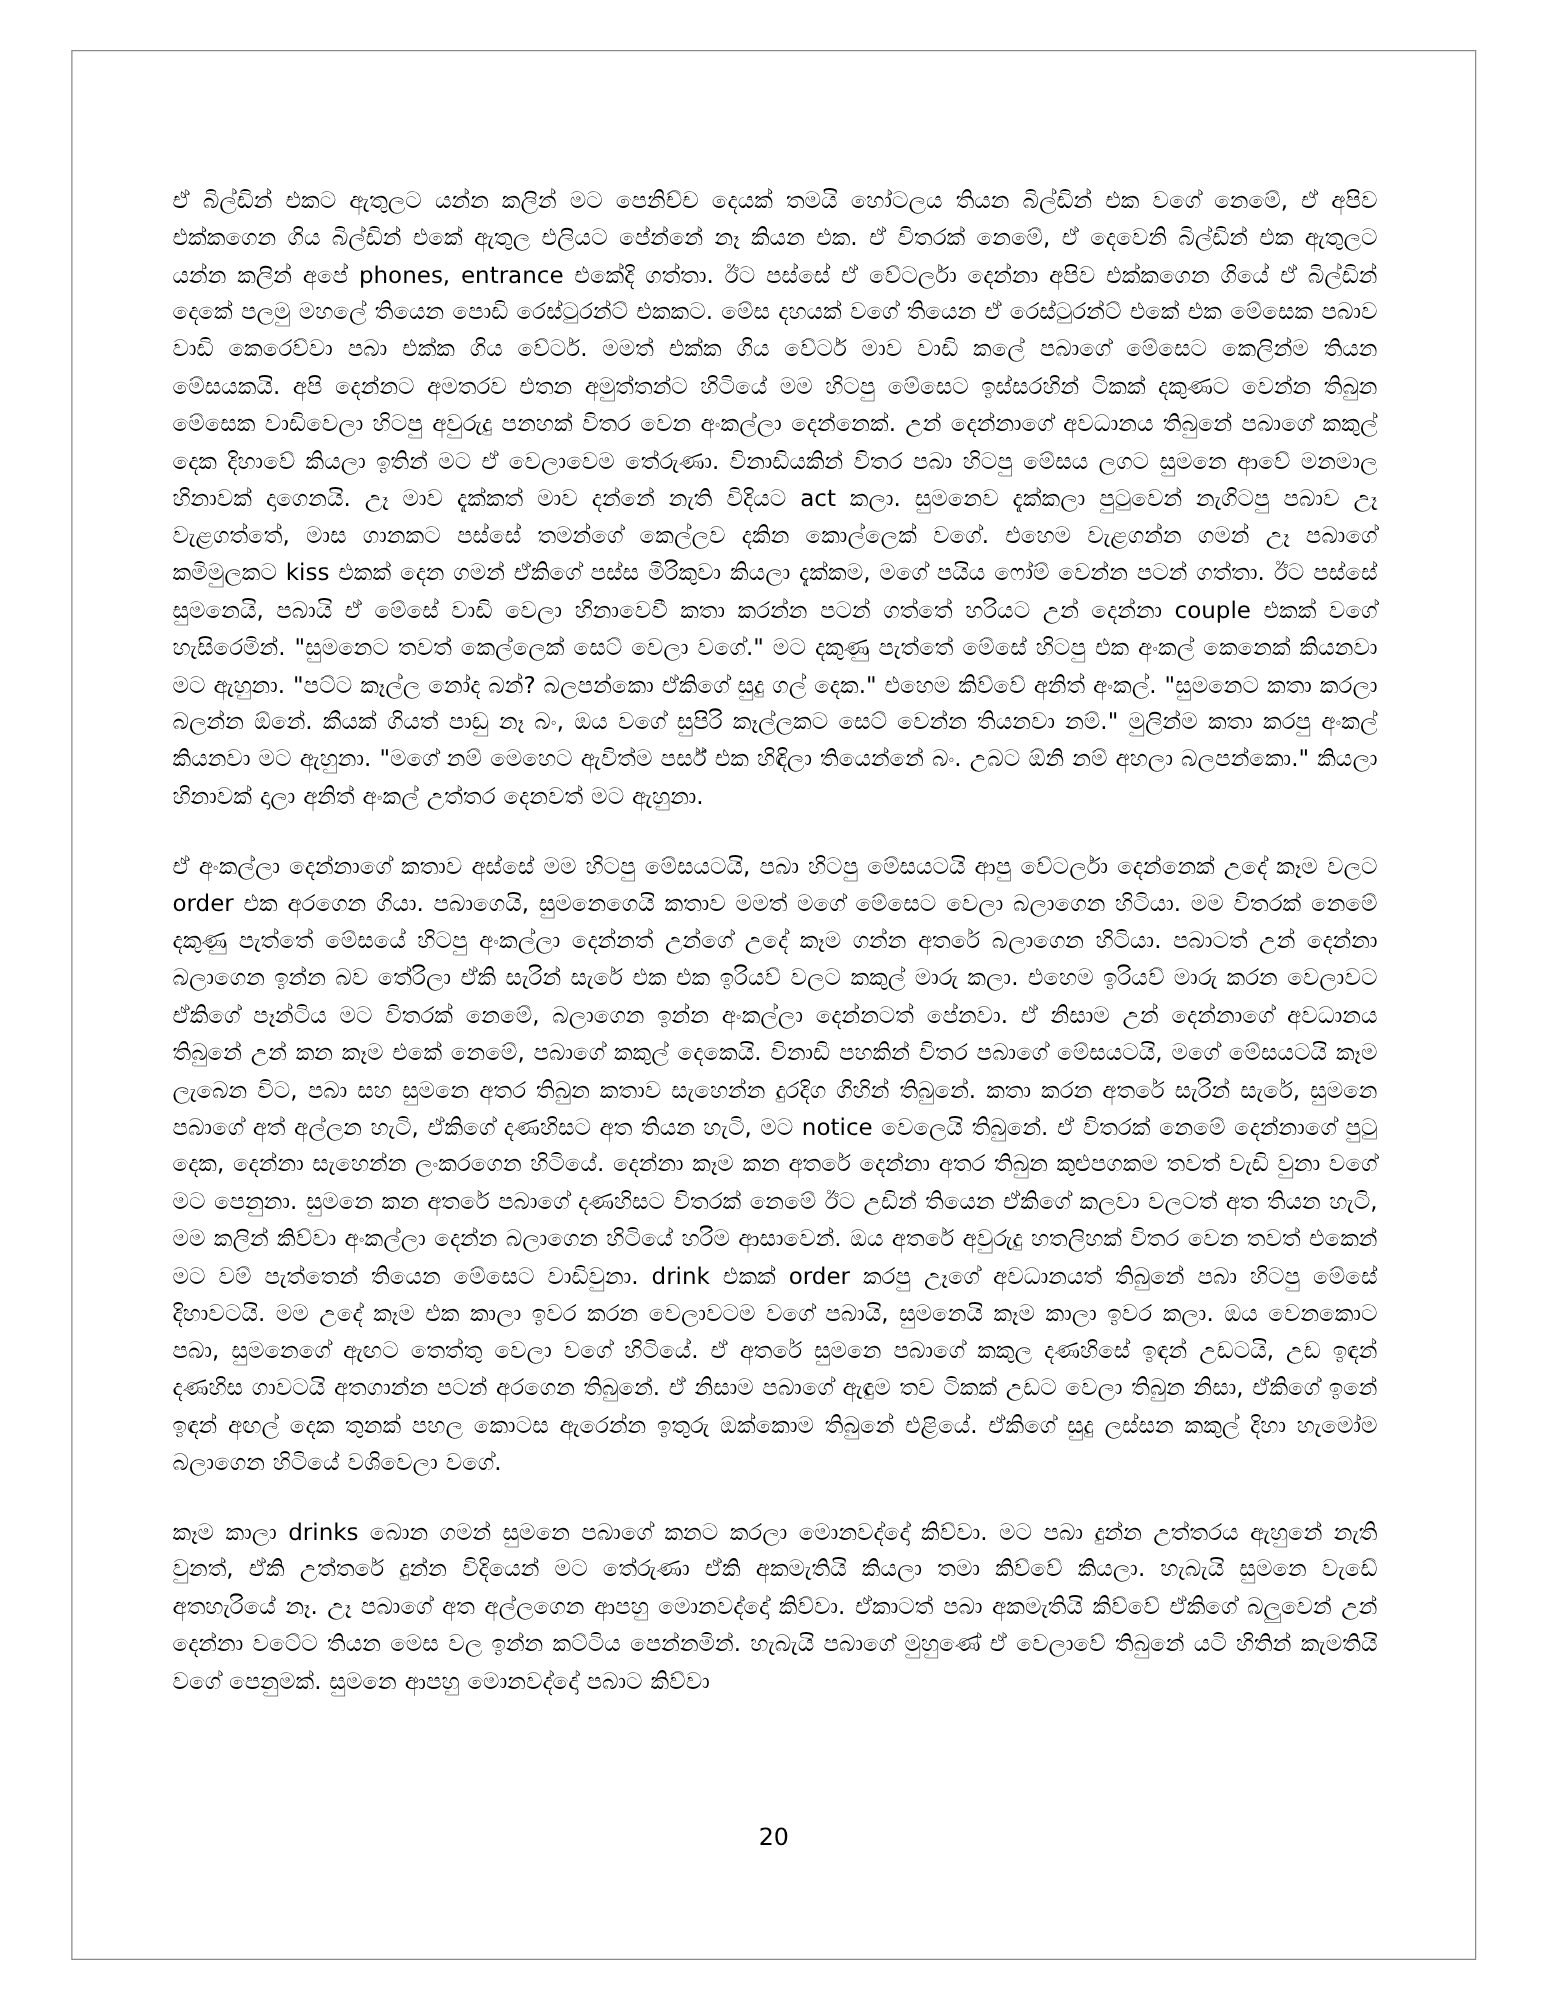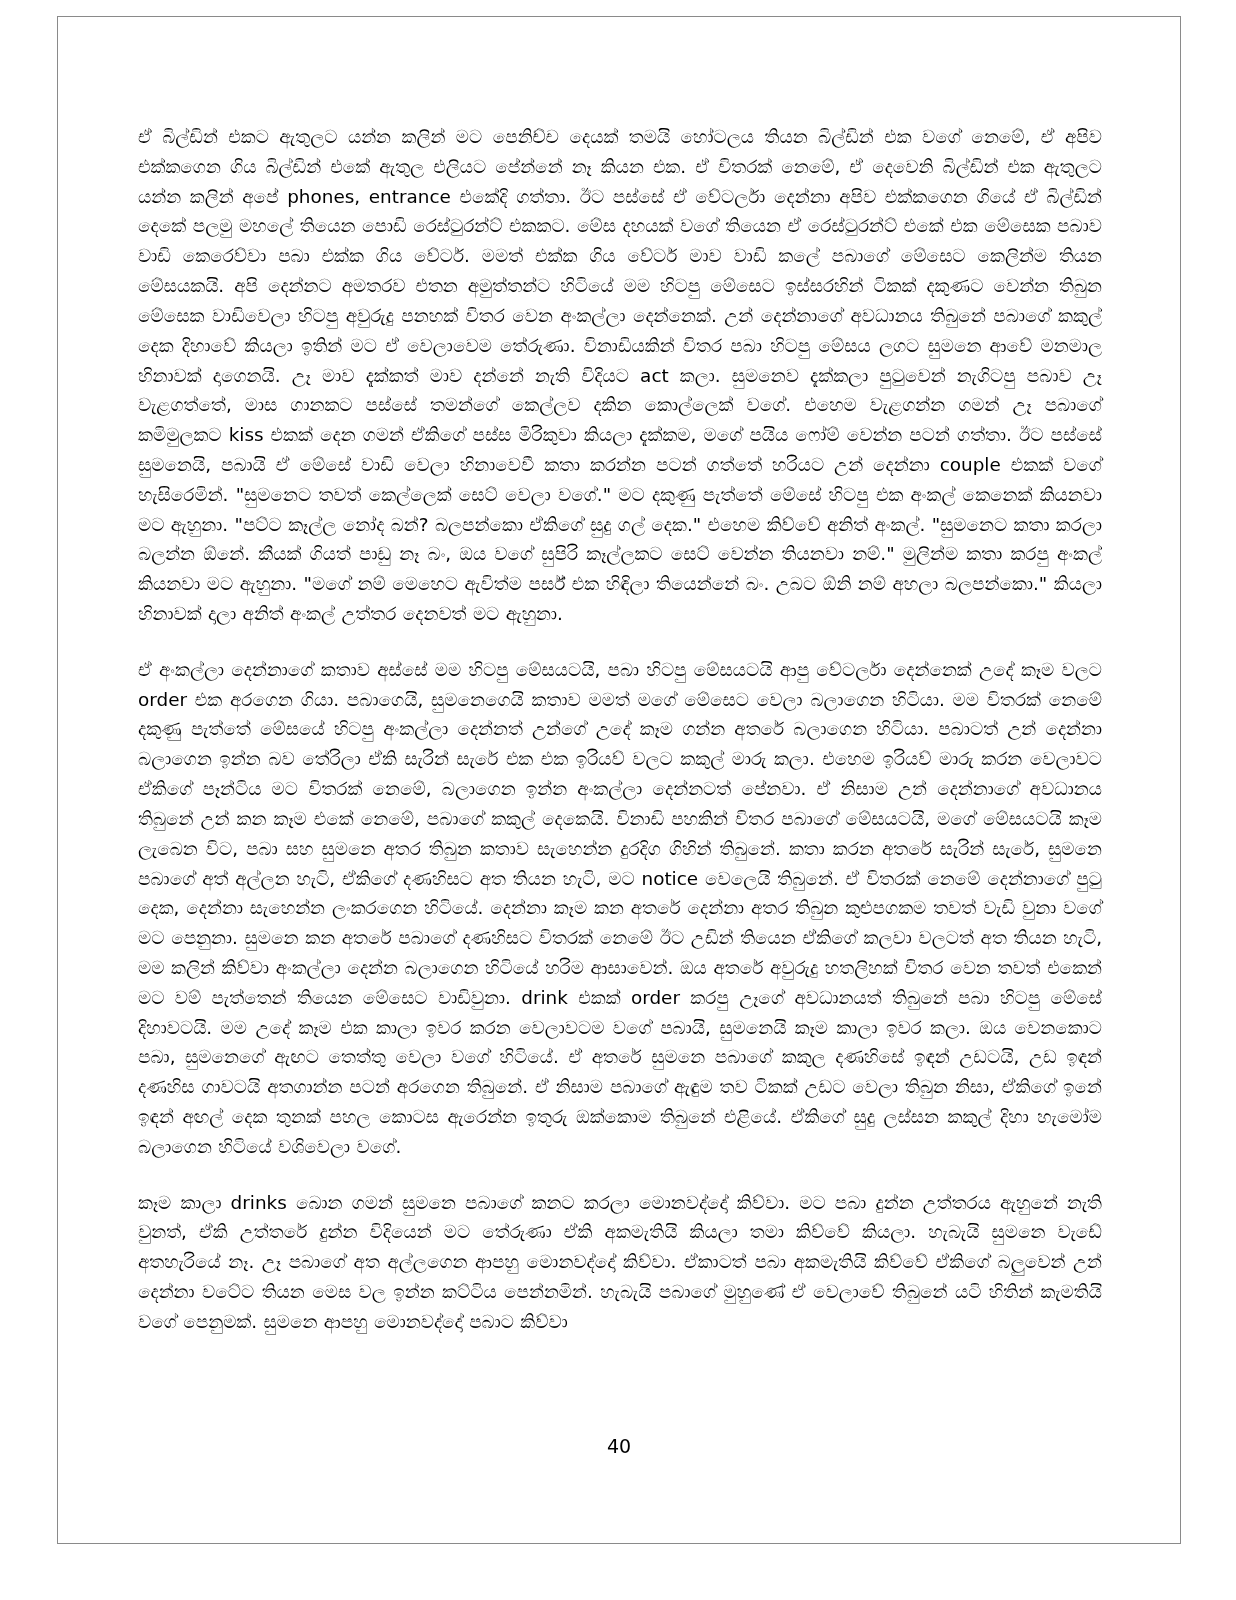--- a/index.html
+++ b/index.html
@@ -8,21 +8,21 @@
     background: #ffffff;
   }
   body {
     width: 1236px;
     height: 1600px;
     font-family: "DejaVu Sans", "Liberation Sans", sans-serif;
   }
   .page {
     position: absolute;
     left: 57px;
-    top: 16px;
+    top: 40px;
     width: 1124px;
     height: 1528px;
     background: #ffffff;
     border: 1px solid #8a8a8a;
     box-sizing: border-box;
     overflow: hidden;
   }
   .page-body {
     position: absolute;
     left: 80px;
@@ -54,14 +54,14 @@
 </style>
 </head>
 <body>
 
 <div class="page">
   <div class="page-body">
     <p class="para">ඒ බිල්ඩින් එකට ඇතුලට යන්න කලින් මට පෙනිච්ච දෙයක් තමයි හෝටලය තියන බිල්ඩින් එක වගේ නෙමේ, ඒ අපිව එක්කගෙන ගිය බිල්ඩින් එකේ ඇතුල එලියට පේන්නේ නෑ කියන එක. ඒ විතරක් නෙමේ, ඒ දෙවෙනි බිල්ඩින් එක ඇතුලට යන්න කලින් අපේ phones, entrance එකේදි ගත්තා. ඊට පස්සේ ඒ වේටර්ලා දෙන්නා අපිව එක්කගෙන ගියේ ඒ බිල්ඩින් දෙකේ පලමු මහලේ තියෙන පොඩි රෙස්ටුරන්ට් එකකට. මේස දහයක් වගේ තියෙන ඒ රෙස්ටුරන්ට් එකේ එක මේසෙක පබාව වාඩි කෙරෙව්වා පබා එක්ක ගිය වේටර්. මමත් එක්ක ගිය වේටර් මාව වාඩි කලේ පබාගේ මේසෙට කෙලින්ම තියන මේසයකයි. අපි දෙන්නට අමතරව එතන අමුත්තන්ට හිටියේ මම හිටපු මේසෙට ඉස්සරහින් ටිකක් දකුණට වෙන්න තිබුන මේසෙක වාඩිවෙලා හිටපු අවුරුදු පනහක් විතර වෙන අංකල්ලා දෙන්නෙක්. උන් දෙන්නාගේ අවධානය තිබුනේ පබාගේ කකුල් දෙක දිහාවේ කියලා ඉතින් මට ඒ වෙලාවෙම තේරුණා. විනාඩියකින් විතර පබා හිටපු මේසය ලගට සුමනෙ ආවේ මනමාල හිනාවක් දාගෙනයි. උෑ මාව දැක්කත් මාව දන්නේ නැති විදියට act කලා. සුමනෙව දැක්කලා පුටුවෙන් නැගිටපු පබාව උෑ වැළගත්තේ, මාස ගානකට පස්සේ තමන්ගේ කෙල්ලව දකින කොල්ලෙක් වගේ. එහෙම වැළගන්න ගමන් උෑ පබාගේ කමිමුලකට kiss එකක් දෙන ගමන් ඒකිගේ පස්ස මිරිකුවා කියලා දැක්කම, මගේ පයිය ෆෝම් වෙන්න පටන් ගත්තා. ඊට පස්සේ සුමනෙයි, පබායි ඒ මේසේ වාඩි වෙලා හිනාවෙවී කතා කරන්න පටන් ගත්තේ හරියට උන් දෙන්නා couple එකක් වගේ හැසිරෙමින්. "සුමනෙට තවත් කෙල්ලෙක් සෙට් වෙලා වගේ." මට දකුණු පැත්තේ මේසේ හිටපු එක අංකල් කෙනෙක් කියනවා මට ඇහුනා. "පට්ට කෑල්ල නෝද බන්? බලපන්කො ඒකිගේ සුදු ගල් දෙක." එහෙම කිව්වේ අනිත් අංකල්. "සුමනෙට කතා කරලා බලන්න ඕනේ. කීයක් ගියත් පාඩු නෑ බං, ඔය වගේ සුපිරි කෑල්ලකට සෙට් වෙන්න තියනවා නම්." මුලින්ම කතා කරපු අංකල් කියනවා මට ඇහුනා. "මගේ නම් මෙහෙට ඇවිත්ම පර්ස් එක හිඳිලා තියෙන්නේ බං. උබට ඕනි නම් අහලා බලපන්කො." කියලා හිනාවක් දාලා අනිත් අංකල් උත්තර දෙනවත් මට ඇහුනා.</p>
     <p class="para">ඒ අංකල්ලා දෙන්නාගේ කතාව අස්සේ මම හිටපු මේසයටයි, පබා හිටපු මේසයටයි ආපු වේටර්ලා දෙන්නෙක් උදේ කෑම වලට order එක අරගෙන ගියා. පබාගෙයි, සුමනෙගෙයි කතාව මමත් මගේ මේසෙට වෙලා බලාගෙන හිටියා. මම විතරක් නෙමේ දකුණු පැත්තේ මේසයේ හිටපු අංකල්ලා දෙන්නත් උන්ගේ උදේ කෑම ගන්න අතරේ බලාගෙන හිටියා. පබාටත් උන් දෙන්නා බලාගෙන ඉන්න බව තේරිලා ඒකි සැරින් සැරේ එක එක ඉරියව් වලට කකුල් මාරු කලා. එහෙම ඉරියව් මාරු කරන වෙලාවට ඒකිගේ පෑන්ටිය මට විතරක් නෙමේ, බලාගෙන ඉන්න අංකල්ලා දෙන්නටත් පේනවා. ඒ නිසාම උන් දෙන්නාගේ අවධානය තිබුනේ උන් කන කෑම එකේ නෙමේ, පබාගේ කකුල් දෙකෙයි. විනාඩි පහකින් විතර පබාගේ මේසයටයි, මගේ මේසයටයි කෑම ලැබෙන විට, පබා සහ සුමනෙ අතර තිබුන කතාව සැහෙන්න දුරදිග ගිහින් තිබුනේ. කතා කරන අතරේ සැරින් සැරේ, සුමනෙ පබාගේ අත් අල්ලන හැටි, ඒකිගේ දණහිසට අත තියන හැටි, මට notice වෙලෙයි තිබුනේ. ඒ විතරක් නෙමේ දෙන්නාගේ පුටු දෙක, දෙන්නා සැහෙන්න ලංකරගෙන හිටියේ. දෙන්නා කෑම කන අතරේ දෙන්නා අතර තිබුන කුළුපගකම තවත් වැඩි වුනා වගේ මට පෙනුනා. සුමනෙ කන අතරේ පබාගේ දණහිසට විතරක් නෙමේ ඊට උඩින් තියෙන ඒකිගේ කලවා වලටත් අත තියන හැටි, මම කලින් කිව්වා අංකල්ලා දෙන්න බලාගෙන හිටියේ හරිම ආසාවෙන්. ඔය අතරේ අවුරුදු හතලිහක් විතර වෙන තවත් එකෙන් මට වම් පැත්තෙන් තියෙන මේසෙට වාඩිවුනා. drink එකක් order කරපු උෑගේ අවධානයත් තිබුනේ පබා හිටපු මේසේ දිහාවටයි. මම උදේ කෑම එක කාලා ඉවර කරන වෙලාවටම වගේ පබායි, සුමනෙයි කෑම කාලා ඉවර කලා. ඔය වෙනකොට පබා, සුමනෙගේ ඇඟට තෙත්තු වෙලා වගේ හිටියේ. ඒ අතරේ සුමනෙ පබාගේ කකුල දණහිසේ ඉඳන් උඩටයි, උඩ ඉඳන් දණහිස ගාවටයි අතගාන්න පටන් අරගෙන තිබුනේ. ඒ නිසාම පබාගේ ඇඳුම තව ටිකක් උඩට වෙලා තිබුන නිසා, ඒකිගේ ඉනේ ඉඳන් අඟල් දෙක තුනක් පහල කොටස ඇරෙන්න ඉතුරු ඔක්කොම තිබුනේ එළියේ. ඒකිගේ සුදු ලස්සන කකුල් දිහා හැමෝම බලාගෙන හිටියේ වශිවෙලා වගේ.</p>
     <p class="para">කෑම කාලා drinks බොන ගමන් සුමනෙ පබාගේ කනට කරලා මොනවද්දෝ කිව්වා. මට පබා දුන්න උත්තරය ඇහුනේ නැති වුනත්, ඒකි උත්තරේ දුන්න විදියෙන් මට තේරුණා ඒකි අකමැතියි කියලා තමා කිව්වේ කියලා. හැබැයි සුමනෙ වැඩේ අතහැරියේ නෑ. උෑ පබාගේ අත අල්ලගෙන ආපහු මොනවද්දෝ කිව්වා. ඒකාටත් පබා අකමැතියි කිව්වේ ඒකිගේ බලුවෙන් උන් දෙන්නා වටේට තියන මෙස වල ඉන්න කට්ටිය පෙන්නමින්. හැබැයි පබාගේ මුහුණේ ඒ වෙලාවේ තිබුනේ යටි හිතින් කැමතියි වගේ පෙනුමක්. සුමනෙ ආපහු මොනවද්දෝ පබාට කිව්වා</p>
   </div>
-  <div class="page-number">40</div>
+  <div class="page-number">20</div>
 </div>
 
 </body></html>

